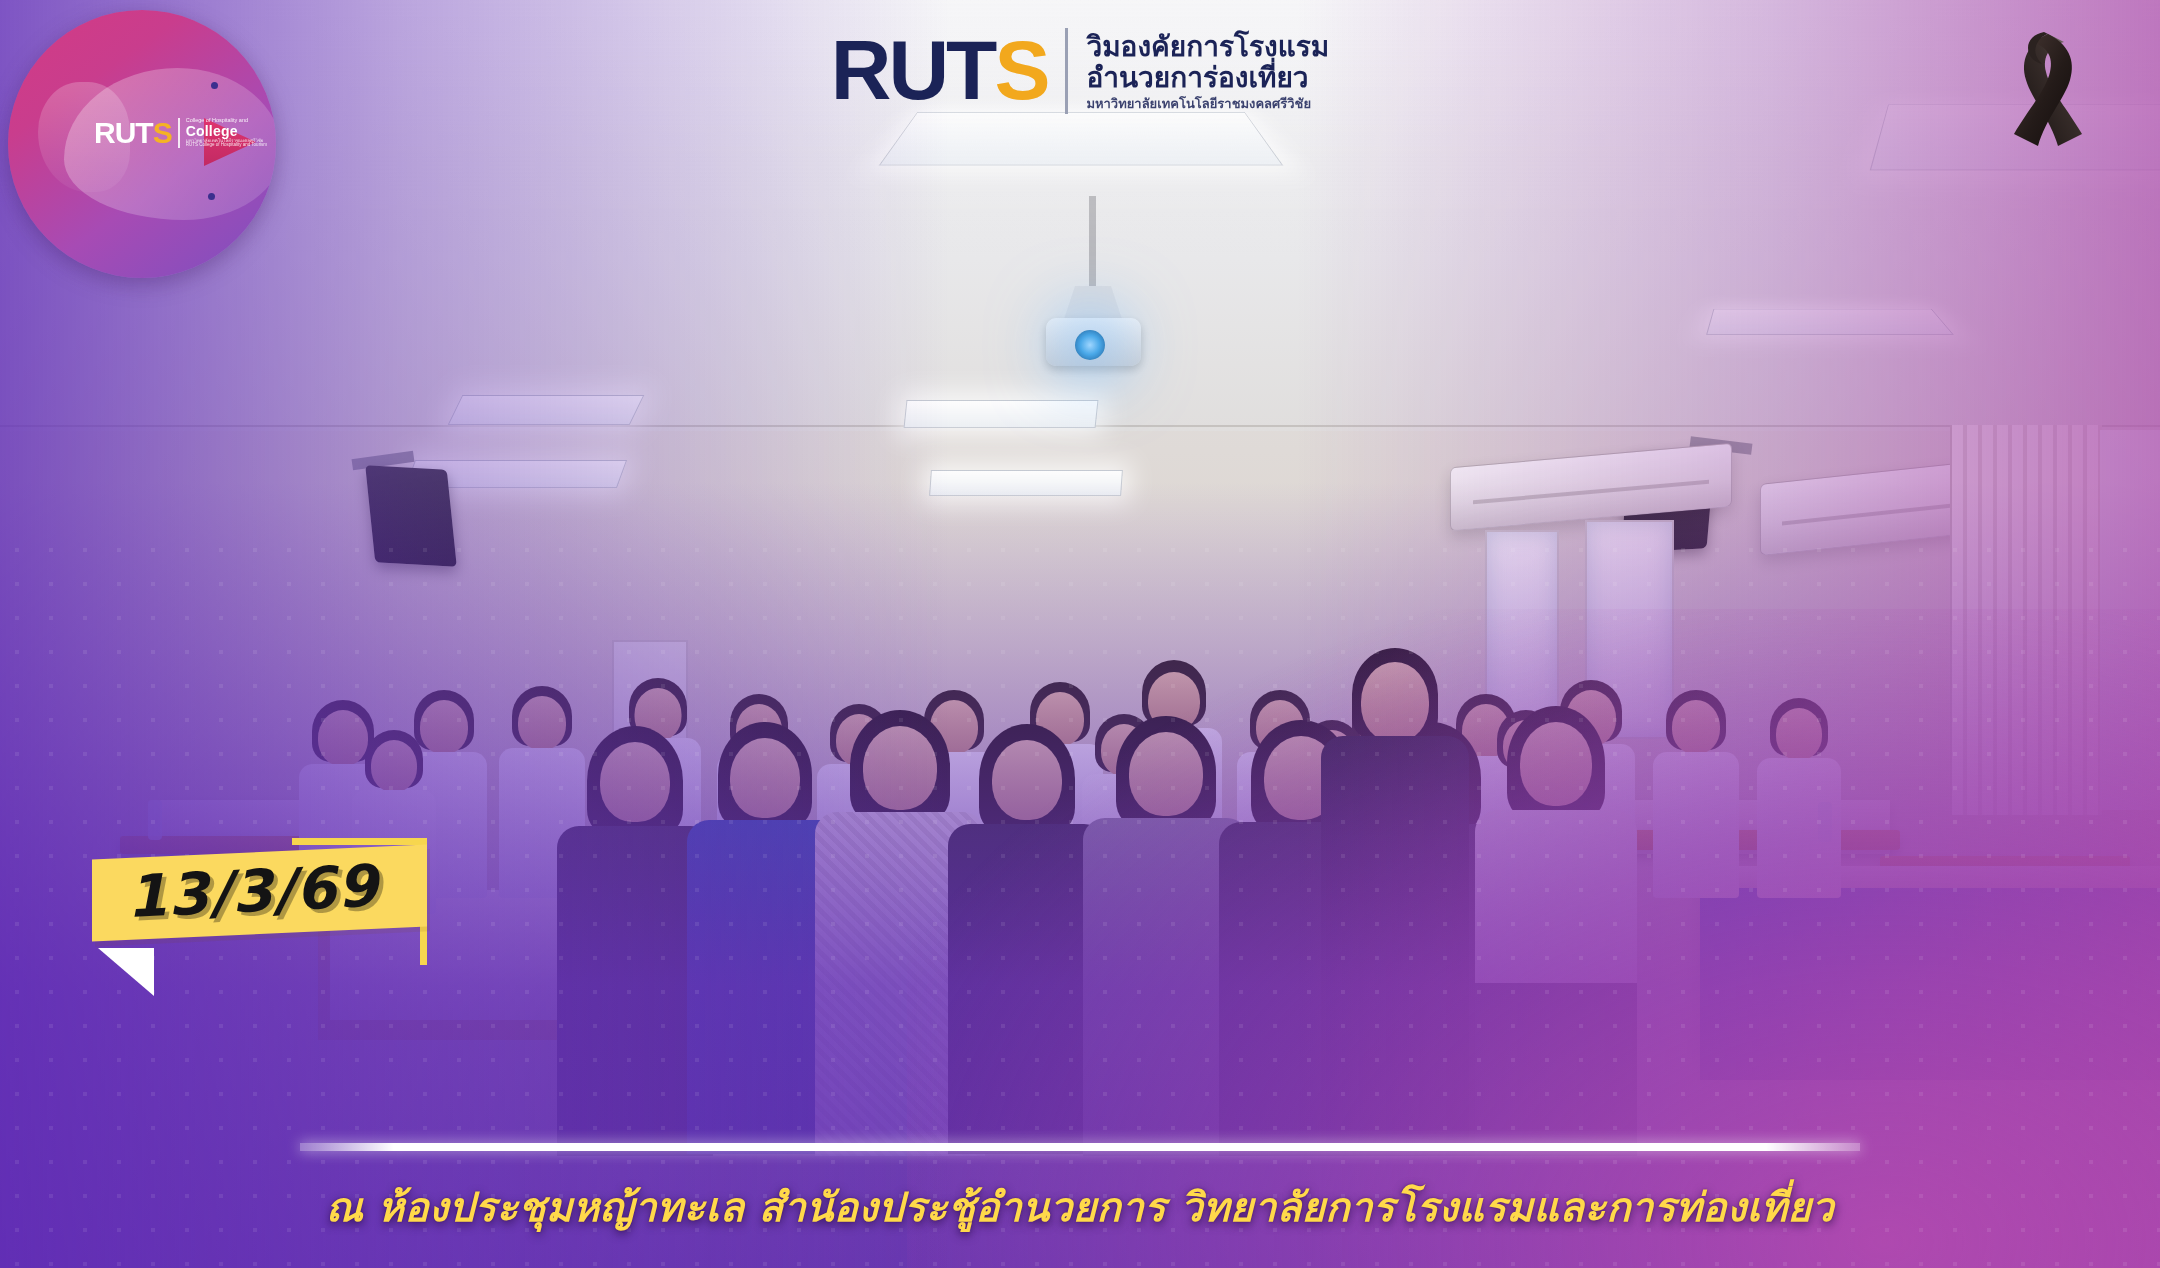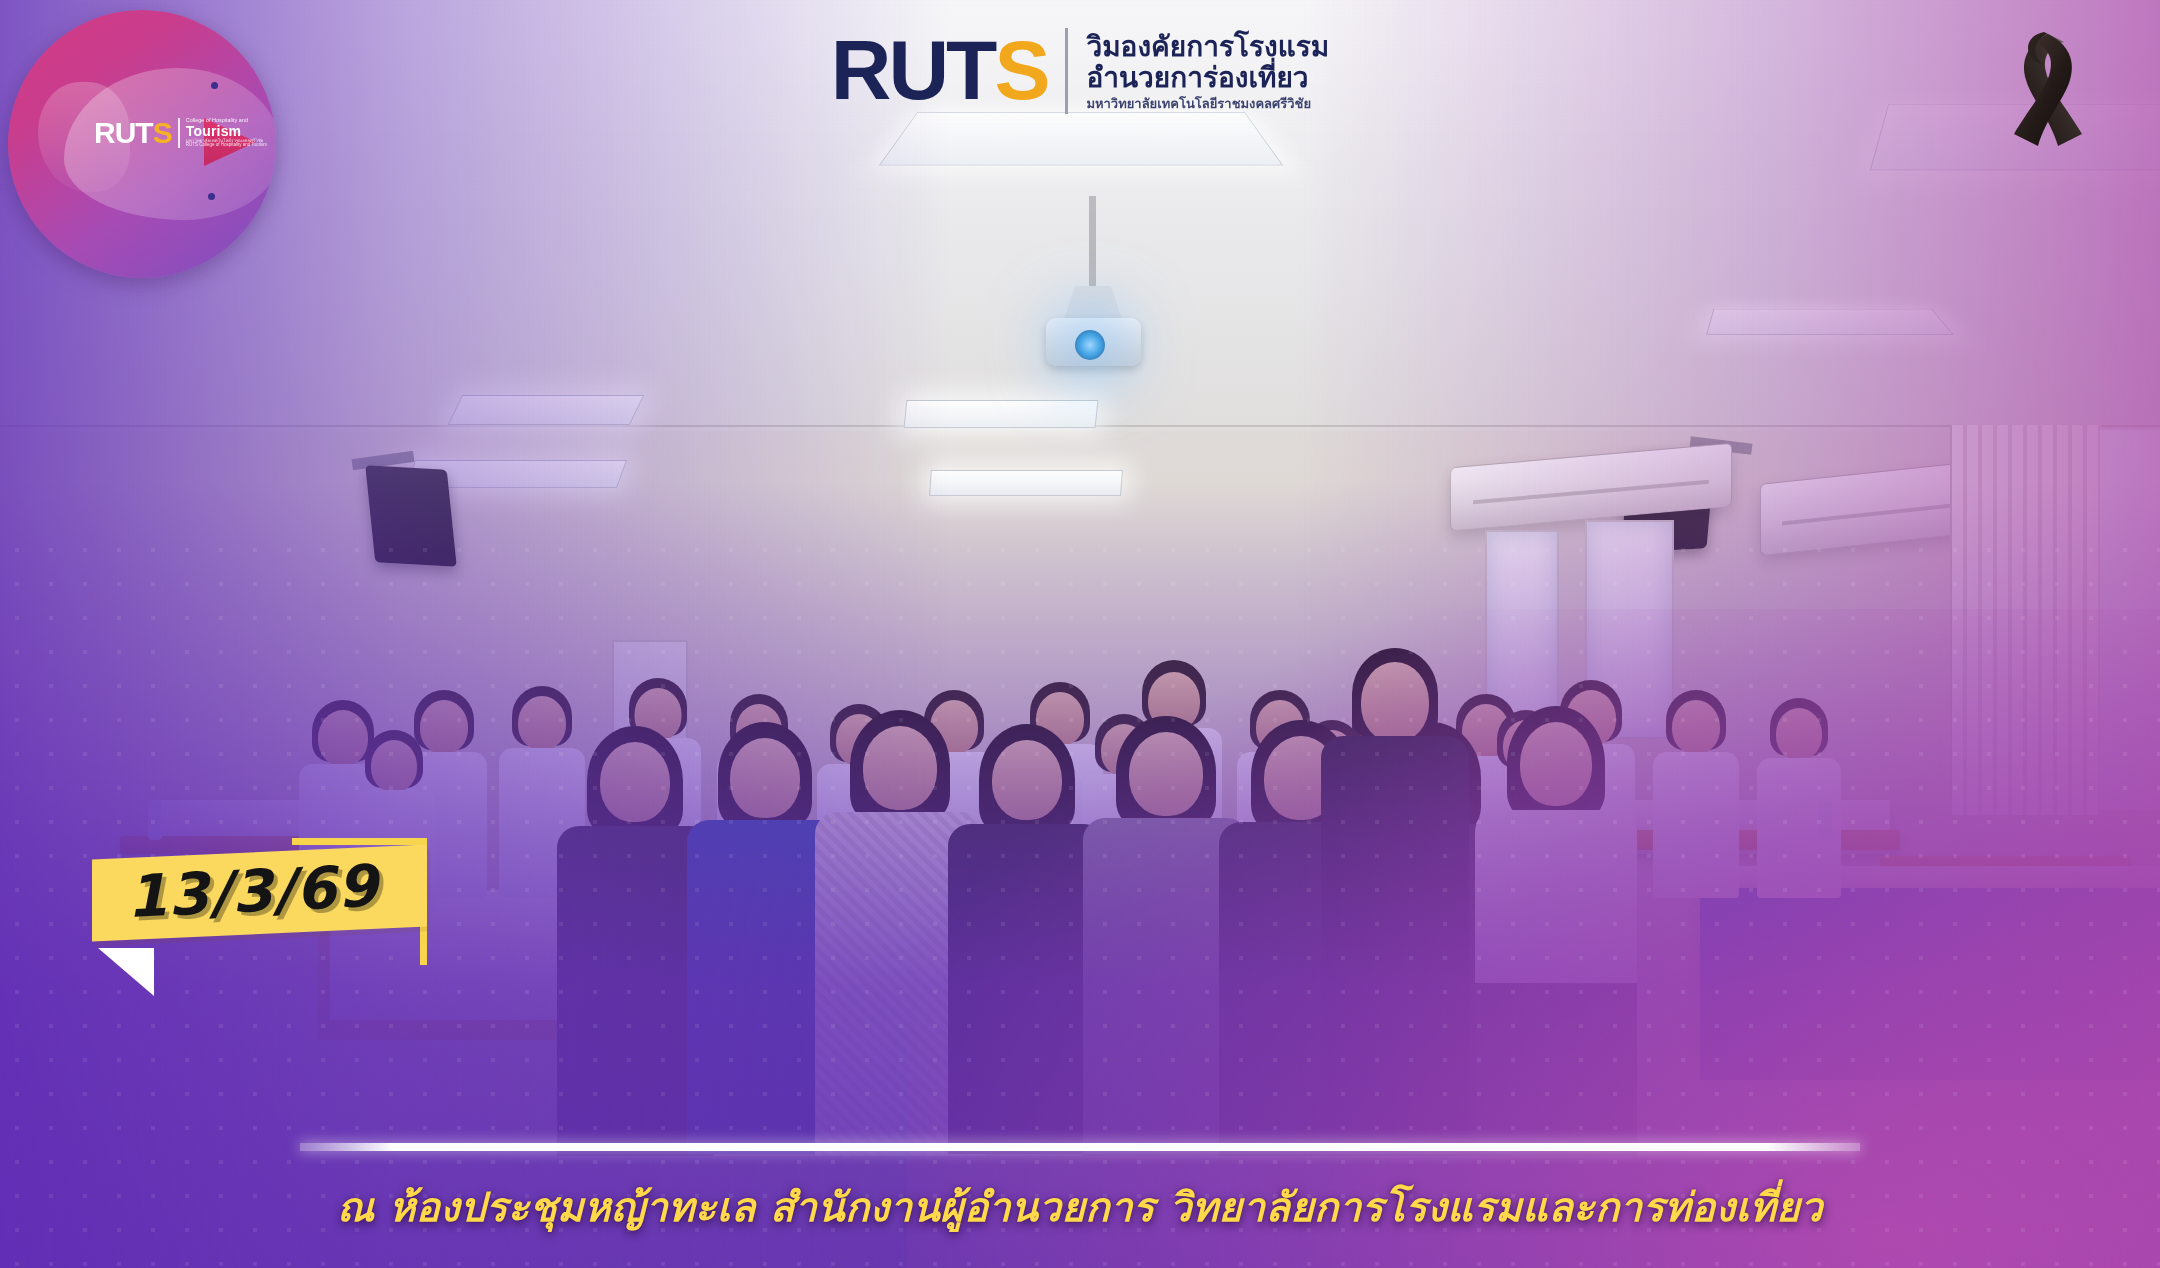--- a/index.html
+++ b/index.html
@@ -432,21 +432,21 @@
     <div class="circ-blob"></div>
     <div class="circ-blob2"></div>
     <div class="circ-arrow"></div>
     <div class="circ-dot cd1"></div>
     <div class="circ-dot cd2"></div>
     <div class="circ-inner">
       <div class="circ-ruts"><span class="w">RUT</span><span class="y">S</span></div>
       <div class="circ-bar"></div>
       <div class="circ-txt">
         <div class="t1">College of Hospitality and</div>
-        <div class="t2">Tourism</div>
+        <div class="t2">College</div>
         <div class="t3">มหาวิทยาลัยเทคโนโลยีราชมงคลศรีวิชัย</div>
         <div class="t3">RUTS College of Hospitality and Tourism</div>
       </div>
     </div>
   </div>
 
   <div class="toplogo">
     <div class="tl-inner">
       <div class="tl-ruts"><span class="w">RUT</span><span class="y">S</span></div>
       <div class="tl-bar"></div>
@@ -483,15 +483,15 @@
     <div class="date-notch"></div>
     <div class="date-badge">
       <div class="date-text">13/3/69</div>
     </div>
   </div>
 
   <div class="headline">
   </div>
 
   <div class="divider"></div>
-  <div class="caption">ณ ห้องประชุมหญ้าทะเล สำนักงานผู้อำนวยการ วิทยาลัยการโรงแรมและการท่องเที่ยว</div>
+  <div class="caption">ณ ห้องประชุมหญ้าทะเล สำนัองประชู้อำนวยการ วิทยาลัยการโรงแรมและการท่องเที่ยว</div>
 
 </div>
 
 </body></html>

